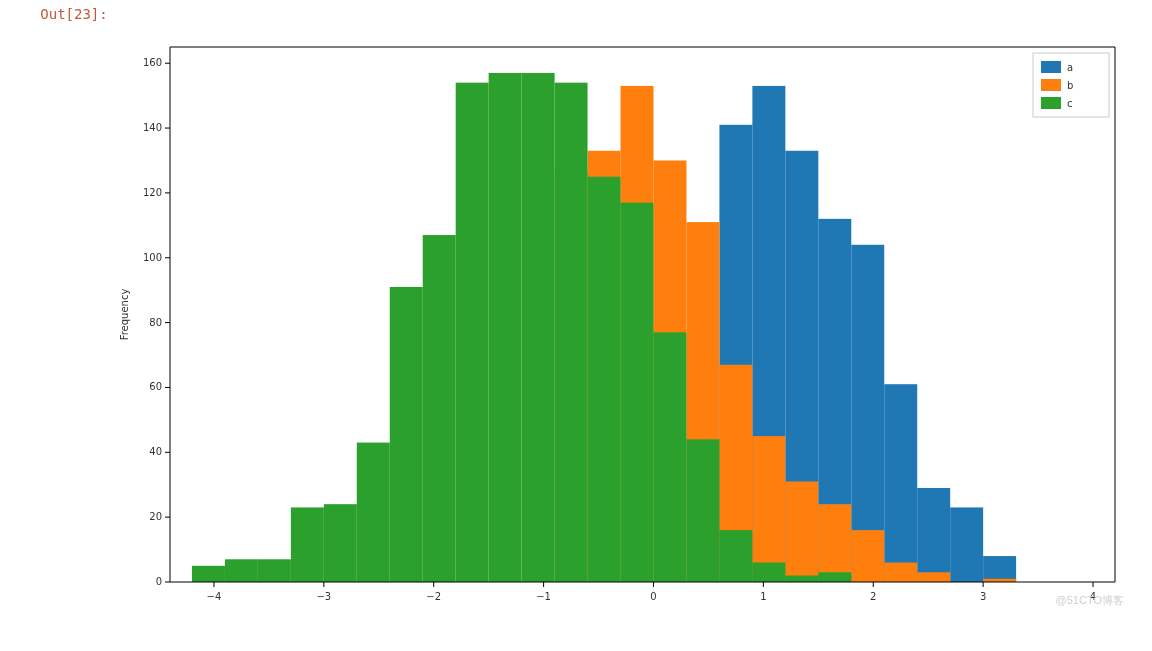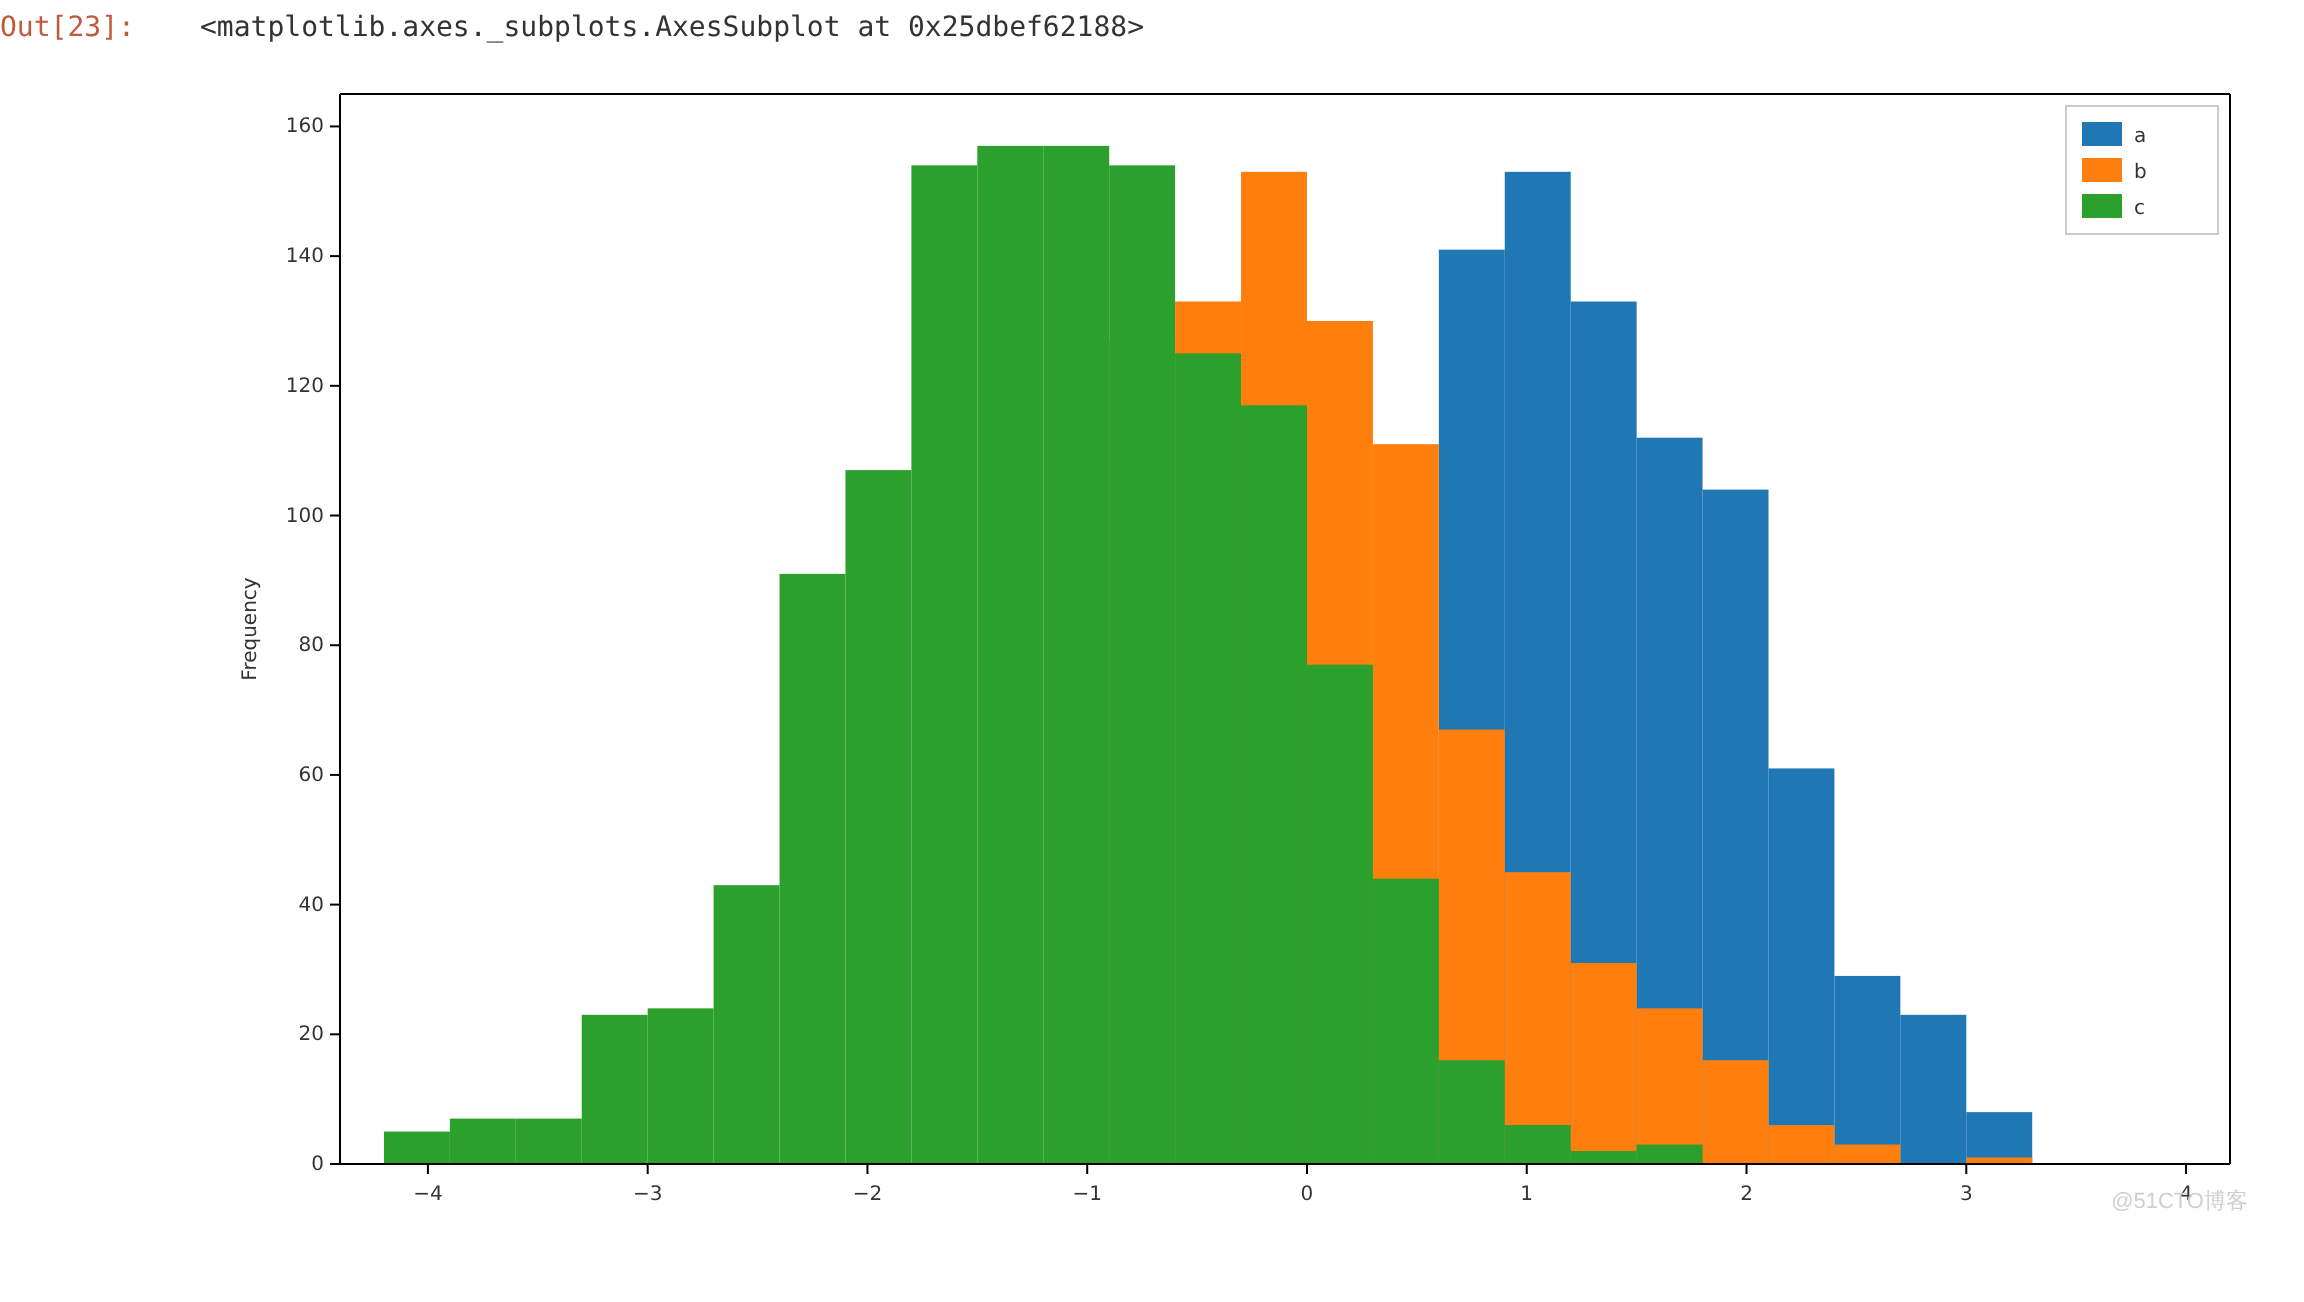--- a/index.html
+++ b/index.html
@@ -14,25 +14,26 @@
     overflow: hidden;
   }
   .notebook-row {
     display: flex;
     flex-direction: row;
     align-items: flex-start;
     padding: 6px 0 0 0;
   }
   .out-prompt {
     width: 92px;
-    text-align: left;
+    text-align: center;
     color: #bf5b3d;
     padding-right: 8px;
     font-family: "DejaVu Sans Mono", Consolas, monospace;
     white-space: pre;
+    padding-left: 28px;
   }
   .repr {
     font-family: "DejaVu Sans Mono", Consolas, monospace;
     color: #333;
   }
   .chart-wrap {
     position: relative;
     margin-left: 110px;
     margin-top: 10px;
     width: 1020px;
@@ -55,21 +56,20 @@
     color: #cfcfcf;
     pointer-events: none;
     margin-top: 43px;
   }
 </style>
 </head>
 <body>
 
 <div class="notebook-row">
   <div class="out-prompt">Out[23]:</div>
-  <div class="repr">&lt;matplotlib.axes._subplots.AxesSubplot at 0x25dbef62188&gt;</div>
 </div>
 
 <div class="chart-wrap">
   <svg id="chart-svg" width="1020" height="580" viewBox="0 0 1020 580">
       <rect x="609.42" y="92.82" width="32.97" height="457.18" fill="#1f77b4"></rect>
       <rect x="642.38" y="53.91" width="32.97" height="496.09" fill="#1f77b4"></rect>
       <rect x="675.35" y="118.76" width="32.97" height="431.24" fill="#1f77b4"></rect>
       <rect x="708.31" y="186.85" width="32.97" height="363.15" fill="#1f77b4"></rect>
       <rect x="741.28" y="212.79" width="32.97" height="337.21" fill="#1f77b4"></rect>
       <rect x="774.24" y="352.21" width="32.97" height="197.79" fill="#1f77b4"></rect>

